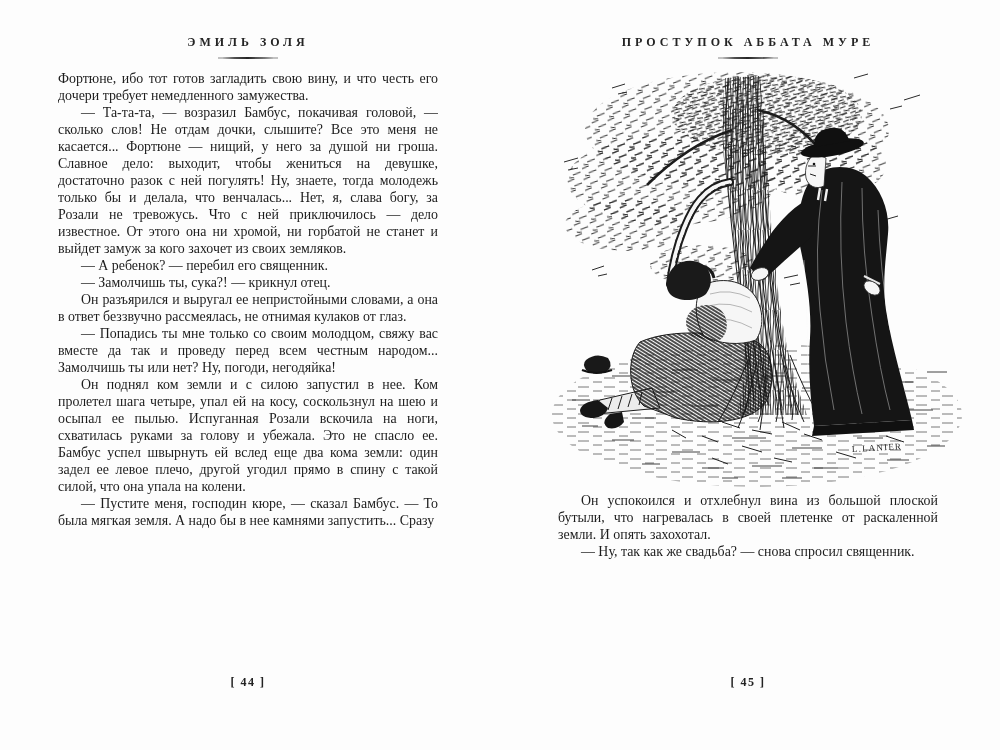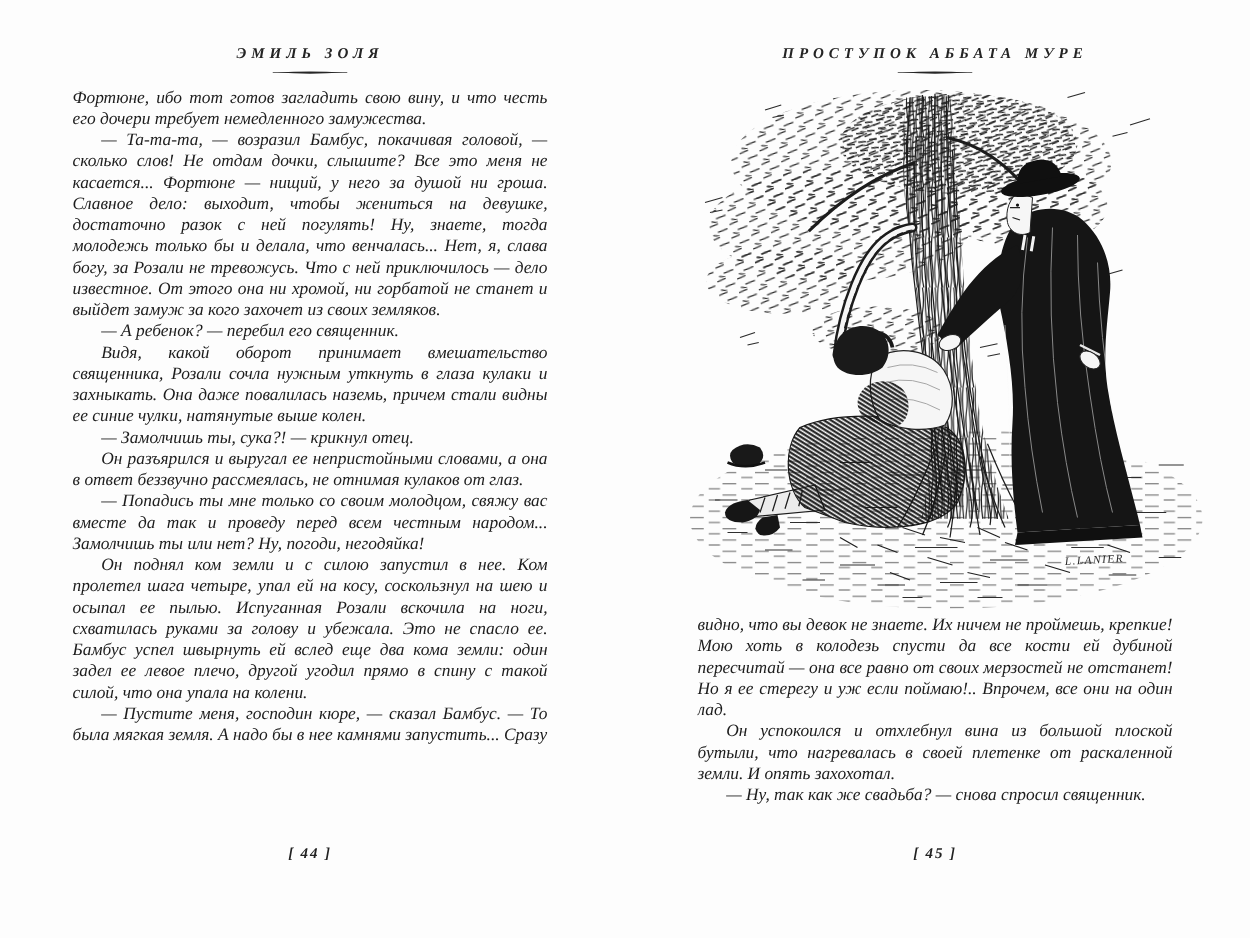--- a/index.html
+++ b/index.html
@@ -2,21 +2,21 @@
 <html lang="ru"><head>
 <meta charset="utf-8">
 <style>
   html,body { margin:0; padding:0; }
   body {
     width:1000px; height:750px; position:relative;
     background:#fdfdfd; color:#1c1c1c;
     font-family:"Liberation Serif", serif;
     overflow:hidden;
   }
-  .page { position:absolute; top:0; width:380px; height:750px;font-style:italic; }
+  .page { position:absolute; top:0; width:380px; height:750px; }
   #left-page  { left:58px; }
   #right-page { left:558px; }
   .running-head {
     position:absolute; top:35px; left:-20px; right:-20px;
     text-align:center; font-weight:bold; font-size:12px;
     letter-spacing:4px; color:#242424; white-space:nowrap;
   }
   .head-rule {
     position:absolute; top:56px; left:50%; transform:translateX(-50%);
     width:60px; height:4px; display:block;
@@ -46,21 +46,20 @@
 <div class="page" id="left-page">
   <div class="running-head">ЭМИЛЬ ЗОЛЯ</div>
   <svg class="head-rule" viewBox="0 0 60 4" preserveAspectRatio="none">
     <line x1="0" y1="2" x2="60" y2="2" stroke="#555" stroke-width="0.7"></line>
     <path d="M4 2 Q30 0.2 56 2 Q30 3.8 4 2 Z" fill="#262626"></path>
   </svg>
   <div class="text-block" id="left-text">
     <p>Фортюне, ибо тот готов загладить свою вину, и что честь его дочери требует немедленного замужества.</p>
     <p class="ind">— Та-та-та, — возразил Бамбус, покачивая головой, — сколько слов! Не отдам дочки, слышите? Все это меня не касается... Фортюне — нищий, у него за душой ни гроша. Славное дело: выходит, чтобы жениться на девушке, достаточно разок с ней погулять! Ну, знаете, тогда молодежь только бы и делала, что венчалась... Нет, я, слава богу, за Розали не тревожусь. Что с ней приключилось — дело известное. От этого она ни хромой, ни горбатой не станет и выйдет замуж за кого захочет из своих земляков.</p>
     <p class="ind">— А ребенок? — перебил его священник.</p>
-    <p class="ind">Видя, какой оборот принимает вмешательство священника, Розали сочла нужным уткнуть в глаза кулаки и захныкать. Она даже повалилась наземь, причем стали видны ее синие чулки, натянутые выше колен.</p>
     <p class="ind">— Замолчишь ты, сука?! — крикнул отец.</p>
     <p class="ind">Он разъярился и выругал ее непристойными словами, а она в ответ беззвучно рассмеялась, не отнимая кулаков от глаз.</p>
     <p class="ind">— Попадись ты мне только со своим молодцом, свяжу вас вместе да так и проведу перед всем честным народом... Замолчишь ты или нет? Ну, погоди, негодяйка!</p>
     <p class="ind">Он поднял ком земли и с силою запустил в нее. Ком пролетел шага четыре, упал ей на косу, соскользнул на шею и осыпал ее пылью. Испуганная Розали вскочила на ноги, схватилась руками за голову и убежала. Это не спасло ее. Бамбус успел швырнуть ей вслед еще два кома земли: один задел ее левое плечо, другой угодил прямо в спину с такой силой, что она упала на колени.</p>
     <p class="ind">— Пустите меня, господин кюре, — сказал Бамбус. — То была мягкая земля. А надо бы в нее камнями запустить... Сразу</p>
   </div>
   <div class="page-number">[ 44 ]</div>
 </div>
 
 <div class="page" id="right-page">
@@ -177,18 +176,17 @@
         <path d="M262 74 Q264 58 280 58 Q296 58 298 74 Z" fill="#101010"></path>
       </g>
       <path d="M268 118 l-2 12 M275 119 l-2 12" stroke="#f2f2f2" stroke-width="2.4" fill="none"></path>
       <path d="M262 356 L360 350 L362 360 L260 366 Z" fill="#101010"></path>
     </g>
 
     <text x="300" y="382" font-size="9" letter-spacing="1.2" fill="#2a2a2a" transform="rotate(-3 300 382)" font-family="Liberation Serif, serif">L.LANIER</text>
   </svg>
 
   <div class="text-block" id="right-text">
-    <p>видно, что вы девок не знаете. Их ничем не проймешь, крепкие! Мою хоть в колодезь спусти да все кости ей дубиной пересчитай — она все равно от своих мерзостей не отстанет! Но я ее стерегу и уж если поймаю!.. Впрочем, все они на один лад.</p>
     <p class="ind">Он успокоился и отхлебнул вина из большой плоской бутыли, что нагревалась в своей плетенке от раскаленной земли. И опять захохотал.</p>
     <p class="ind">— Ну, так как же свадьба? — снова спросил священник.</p>
   </div>
   <div class="page-number">[ 45 ]</div>
 </div>
 
 </body></html>

